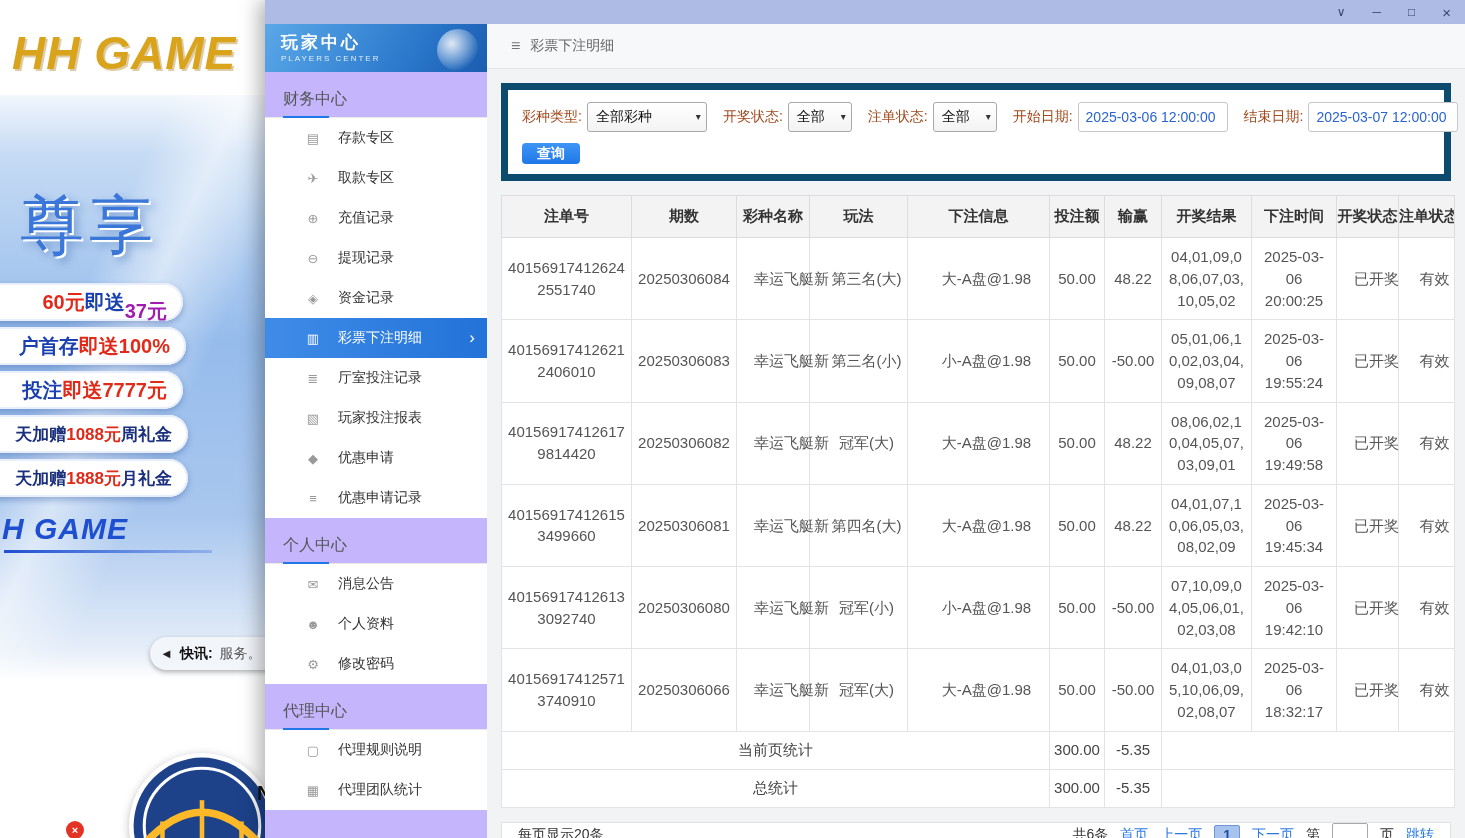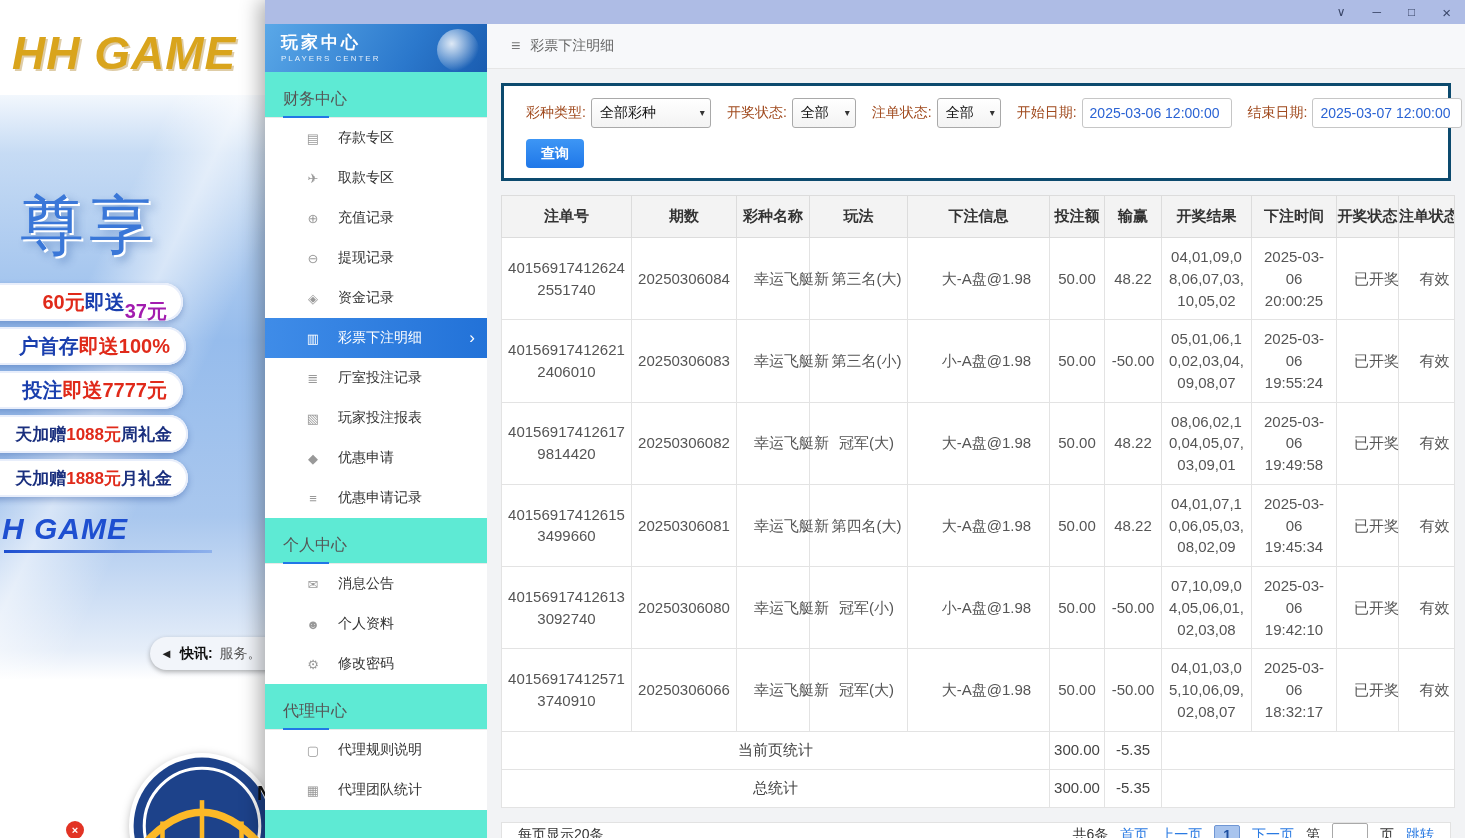--- a/index.html
+++ b/index.html
@@ -46,21 +46,21 @@
   
   .app-window{position:absolute;left:265px;top:0;width:1200px;height:838px;background:#f2f3f5;
     box-shadow:-6px 0 18px rgba(0,0,0,.3);display:flex;flex-direction:column;}
   .titlebar{height:24px;background:var(--titlebar,#aebce5);display:flex;align-items:center;
     justify-content:flex-end;padding-right:14px;gap:27px;flex:0 0 auto;}
   .tbtn{color:#3a4668;font-size:12px;line-height:1;cursor:default;}
   .tbtn.close{font-size:15px;}
   .window-body{flex:1;display:flex;min-height:0;}
 
   
-  .sidebar{width:222px;background:#5eead4;flex:0 0 auto;display:flex;flex-direction:column;overflow:hidden;}
+  .sidebar{width:222px;background:#c4b5fd;flex:0 0 auto;display:flex;flex-direction:column;overflow:hidden;}
   .side-header{height:48px;flex:0 0 auto;color:#fff;padding:7px 0 0 16px;position:relative;overflow:hidden;
     background:linear-gradient(120deg,#5aa8e8 0%,#2b78cc 65%,#1a5cb0 100%);}
   .side-header::after{content:"";position:absolute;right:8px;top:5px;width:42px;height:42px;border-radius:50%;
     background:radial-gradient(circle at 35% 35%, rgba(255,255,255,.85), rgba(255,255,255,.15) 60%, transparent 72%);}
   .side-title{font-size:17px;font-weight:bold;letter-spacing:3px;}
   .side-sub{font-size:8px;letter-spacing:2px;opacity:.85;}
   .side-nav{flex:1;overflow:hidden;}
   .section-title{position:relative;height:46px;line-height:54px;padding-left:18px;font-size:16px;color:#555;
     border-bottom:1px solid #e9e9e9;}
   .section-title::after{content:"";position:absolute;left:18px;bottom:-1px;width:46px;height:2px;
@@ -70,33 +70,33 @@
   .nav-item .ico{width:16px;text-align:center;color:#999;font-size:13px;}
   .nav-item.active{background:linear-gradient(90deg,#3f8ce8,#2272d8);color:#fff;}
   .nav-item.active .ico{color:#fff;}
   .nav-item .arrow{position:absolute;right:12px;color:#fff;font-size:17px;}
 
   
   .main{flex:1;display:flex;flex-direction:column;min-width:0;background:#f2f3f5;}
   .toolbar{height:45px;background:#f7f8fa;border-bottom:1px solid #e6e6e6;display:flex;align-items:center;
     gap:10px;padding-left:24px;color:#666;font-size:14px;flex:0 0 auto;}
   .toolbar .menu-ico{font-size:16px;color:#777;cursor:pointer;}
-  .filter-card{margin:14px 14px 0;background:#fff;border:3px solid #0c4a6e;padding:12px 22px 10px;}
+  .filter-card{margin:14px 14px 0;background:#fff;border:7px solid #0c4a6e;padding:12px 14px 10px;}
   .filter-row{display:flex;align-items:center;}
   .fgroup{display:flex;align-items:center;margin-right:16px;}
   .flabel{font-size:14px;color:var(--filter-label,#a04a1e);margin-right:5px;white-space:nowrap;}
   .select{position:relative;height:30px;border:1px solid #a9a9a9;border-radius:3px;
     background:linear-gradient(#ffffff,#f3f3f3);display:flex;align-items:center;
     padding:0 22px 0 8px;font-size:14px;color:#111;cursor:pointer;white-space:nowrap;}
   .select .sel-arrow{position:absolute;right:5px;top:8px;font-size:10px;color:#333;}
   .w-lg{min-width:120px;}
   .w-sm{min-width:64px;}
   .date-input{height:30px;width:150px;border:1px solid #c6c6c6;border-radius:3px;background:#fff;
     color:#2a63d4;font-size:14px;padding:0 7px;font-family:inherit;}
-  .btn-search{margin-top:11px;height:29px;padding:0 15px;background:linear-gradient(#3d96f5,#1f77e8);
+  .btn-search{margin-top:11px;height:21px;padding:0 15px;background:linear-gradient(#3d96f5,#1f77e8);
     color:#fff;border:none;border-radius:4px;font-size:14px;font-weight:bold;cursor:pointer;font-family:inherit;}
 
   .table-wrap{margin:14px 14px 0;background:#fff;}
   table{width:100%;border-collapse:collapse;table-layout:fixed;}
   th{height:42px;background:#f3f3f3;border:1px solid #dcdcdc;font-size:15px;color:#333;font-weight:bold;
     padding:2px 0;white-space:nowrap;overflow:hidden;}
   td{border:1px solid #e3e3e3;font-size:15px;color:#555;text-align:center;vertical-align:middle;
     padding:8px 5px;line-height:1.45;background:#fff;height:76px;}
   td.c0,td.c7{word-break:break-all;}
   td.c2,td.c3,td.c4,td.c9,td.c10{white-space:nowrap;padding-left:17px;padding-right:1px;}

